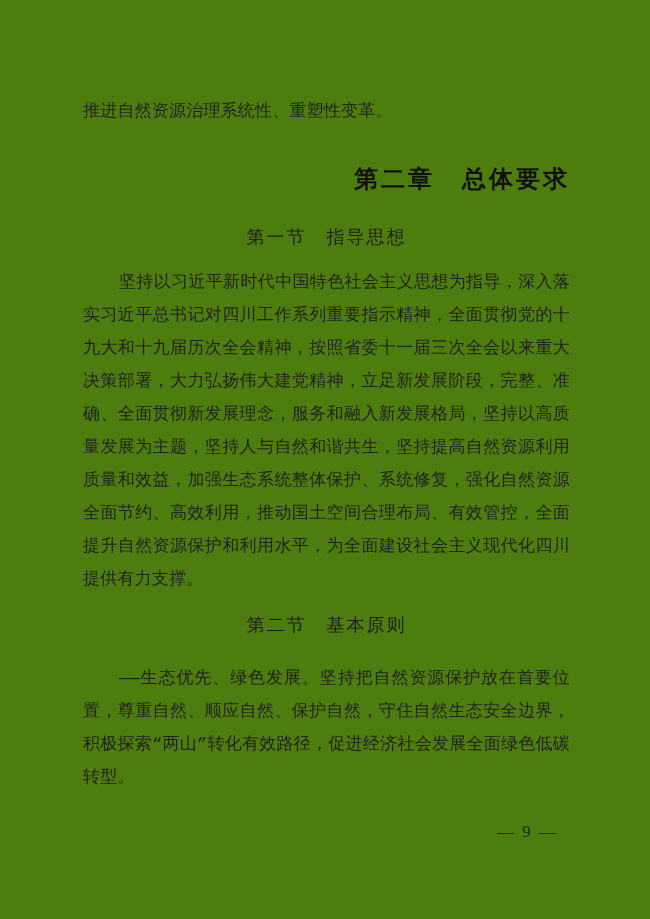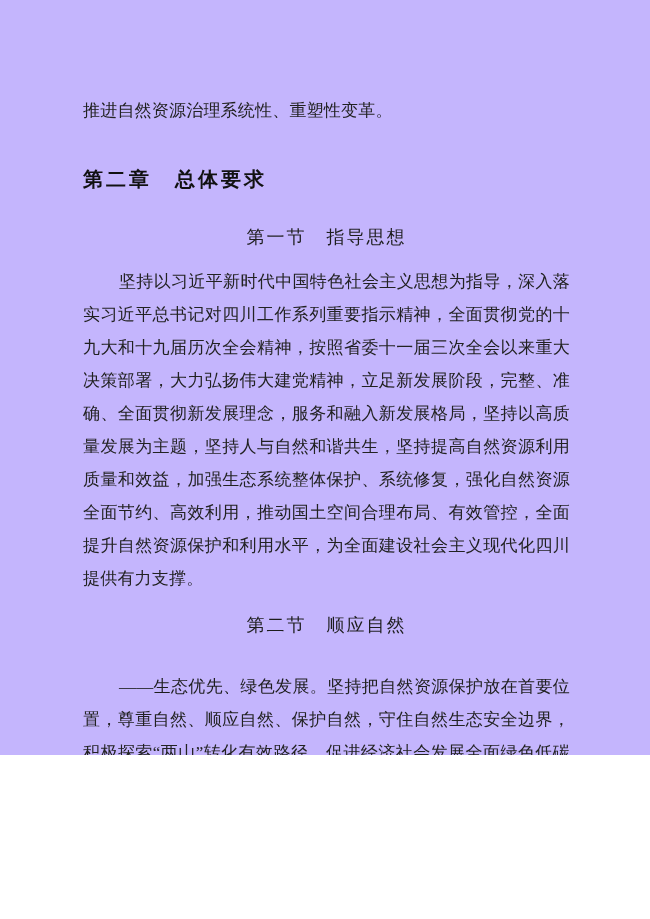--- a/index.html
+++ b/index.html
@@ -3,23 +3,23 @@
 <meta charset="utf-8">
 <style>
   html, body {
     margin: 0;
     padding: 0;
     background: #ffffff;
   }
   .page {
     position: relative;
     width: 650px;
-    height: 755px;
+    height: 919px;
     margin: 0 auto;
-    background: #c4b5fd;
+    background: #4d7c0f;
     overflow: hidden;
     box-sizing: border-box;
     padding: 94px 80px 3px 83px;
     font-family: "Liberation Serif", "DejaVu Serif", serif;
     color: #222222;
   }
   .bodyline,
   .para {
     margin: 0;
     font-size: 17px;
@@ -29,43 +29,44 @@
     text-justify: inter-character;
     color: #222222;
   }
   .continuation {
     text-indent: 0;
   }
   .chapter-title {
     margin: 37px 0 0 0;
     line-height: 30px;
     font-family: "Liberation Sans", "DejaVu Sans", sans-serif;
-    font-size: 20px;
+    font-size: 24px;
     font-weight: bold;
     letter-spacing: 3px;
-    text-align: left;
+    text-align: right;
     color: #111111;
   }
   .section-title {
     margin: 17px 0 15px 0;
     line-height: 26px;
     font-size: 18px;
     font-weight: normal;
     letter-spacing: 2px;
     text-align: center;
     color: #1d1d1d;
   }
   .section-title.first {
     margin-top: 30px;
   }
   .indent {
     text-indent: 36px;
   }
   .para.principle-first {
-    margin-top: 32px;
+    margin-top: 24px;
+    font-family: Liberation Mono, monospace;
   }
   .principle-lead {
     color: #1d1d1d;
   }
   .page-number {
     position: absolute;
     top: 822px;
     right: 92px;
     font-size: 17px;
     line-height: 20px;
@@ -80,20 +81,20 @@
 <div class="page">
 
   <p class="bodyline continuation">推进自然资源治理系统性、重塑性变革。</p>
 
   <h1 class="chapter-title">第二章　总体要求</h1>
 
   <h2 class="section-title first">第一节　指导思想</h2>
 
   <p class="para indent">坚持以习近平新时代中国特色社会主义思想为指导，深入落实习近平总书记对四川工作系列重要指示精神，全面贯彻党的十九大和十九届历次全会精神，按照省委十一届三次全会以来重大决策部署，大力弘扬伟大建党精神，立足新发展阶段，完整、准确、全面贯彻新发展理念，服务和融入新发展格局，坚持以高质量发展为主题，坚持人与自然和谐共生，坚持提高自然资源利用质量和效益，加强生态系统整体保护、系统修复，强化自然资源全面节约、高效利用，推动国土空间合理布局、有效管控，全面提升自然资源保护和利用水平，为全面建设社会主义现代化四川提供有力支撑。</p>
 
-  <h2 class="section-title">第二节　顺应自然</h2>
+  <h2 class="section-title">第二节　基本原则</h2>
 
   <p class="para indent principle-first"><span class="principle-lead">——生态优先、绿色发展。</span><span>坚持把自然资源保护放在首要位置，尊重自然、顺应自然、保护自然，守住自然生态安全边界，积极探索“两山”转化有效路径，促进经济社会发展全面绿色低碳转型。</span></p>
 
 
   <div class="page-number">— 9 —</div>
 
 </div>
 
 </body></html>

